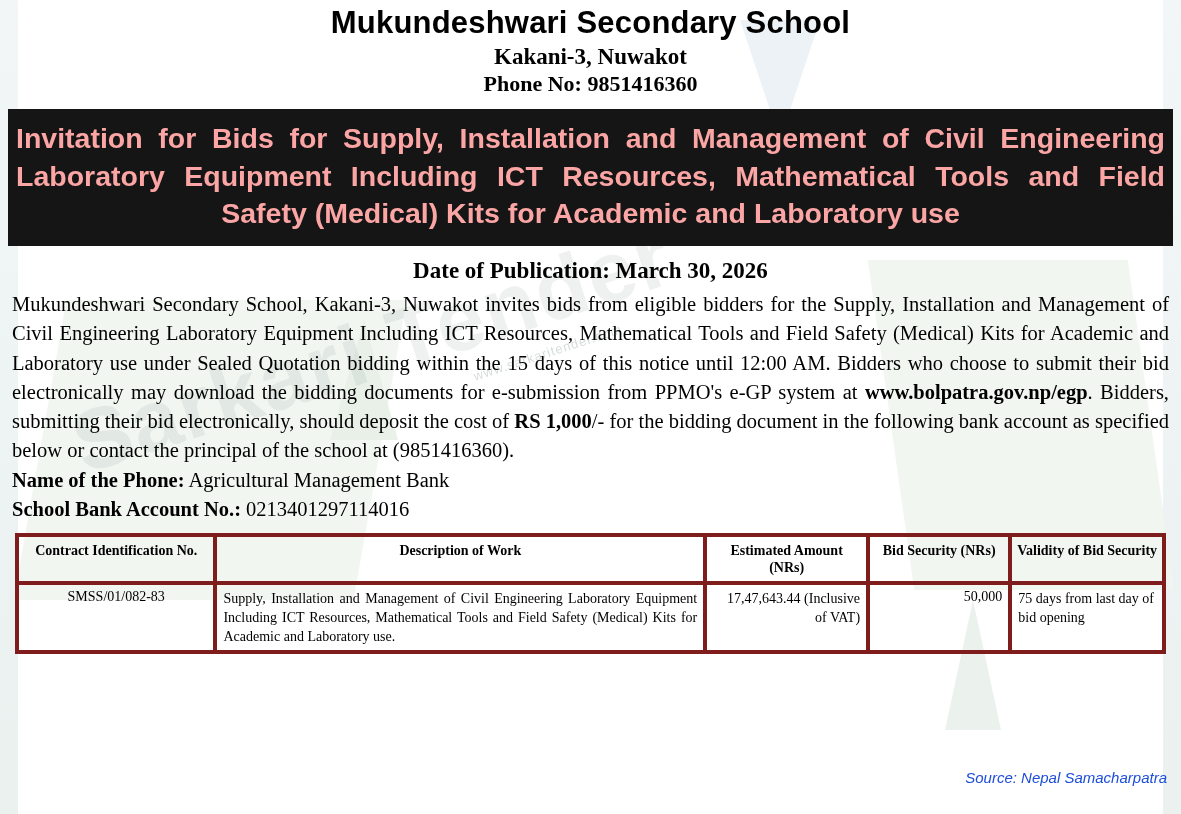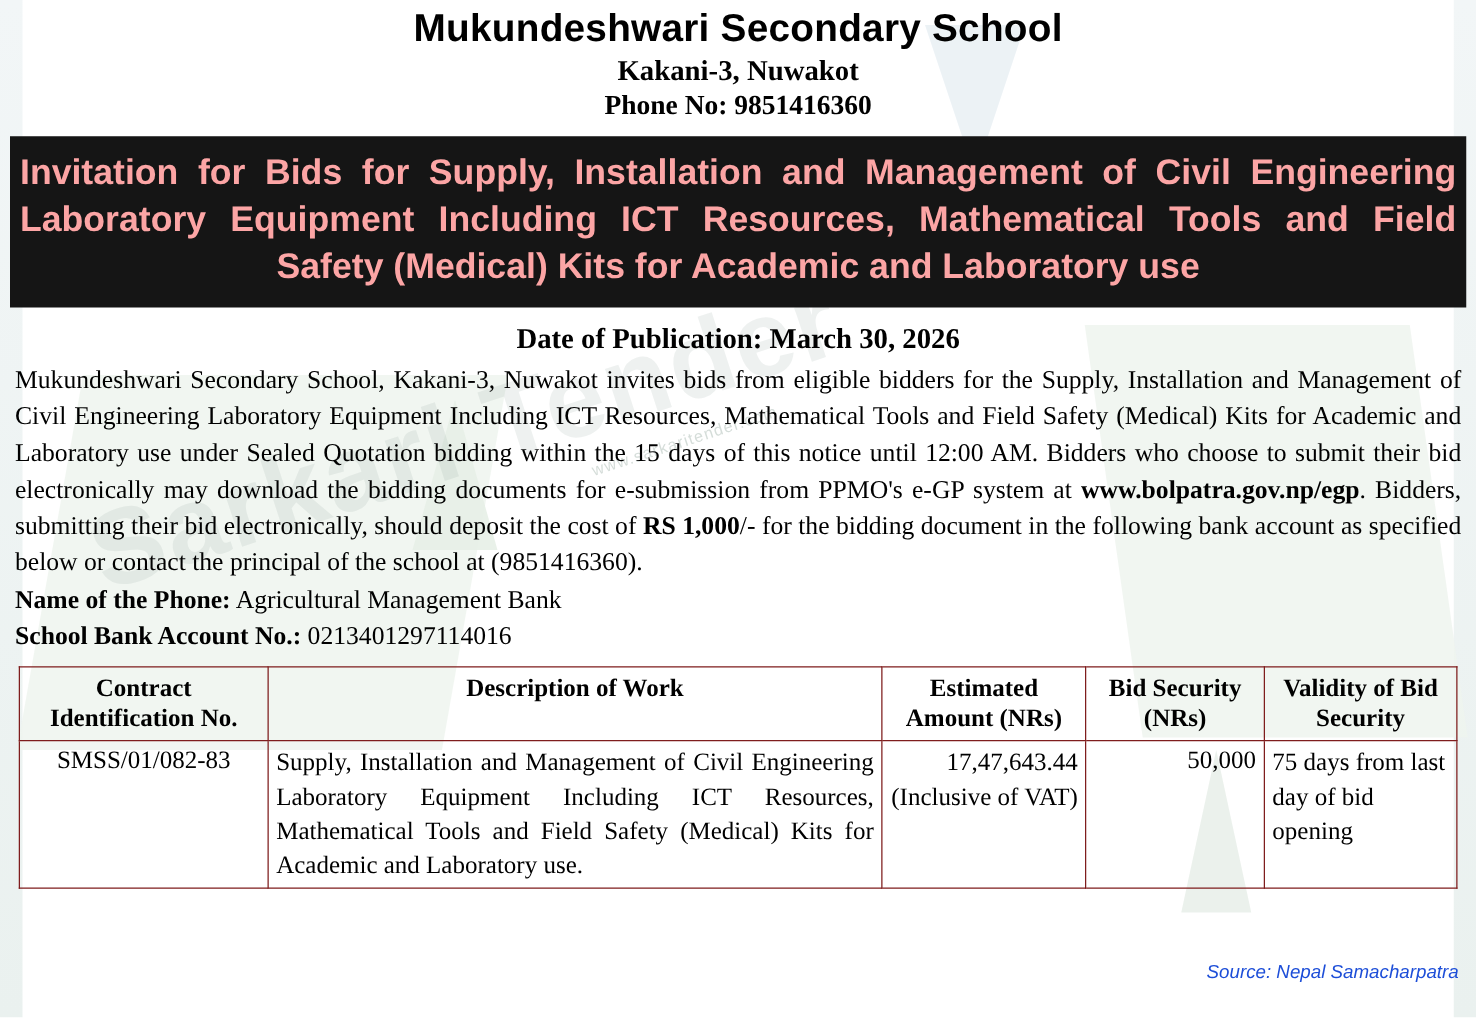--- a/index.html
+++ b/index.html
@@ -181,23 +181,23 @@
   .bank-line .lbl { font-weight: bold; }
 
   
   table.bids {
     width: calc(100% - 6px);
     margin: 9px 3px 0 3px;
     border-collapse: collapse;
     table-layout: fixed;
   }
   table.bids th, table.bids td {
-    border: 1px solid #7f1d1d;
+    border: 4px solid #7f1d1d;
     padding: 4px 6px;
-    font-size: 20px;
+    font-size: 14px;
     vertical-align: top;
   }
   table.bids th {
     text-align: center;
     font-weight: bold;
     line-height: 1.22;
     padding: 5px 4px;
   }
   td.cid {
     text-align: center;

